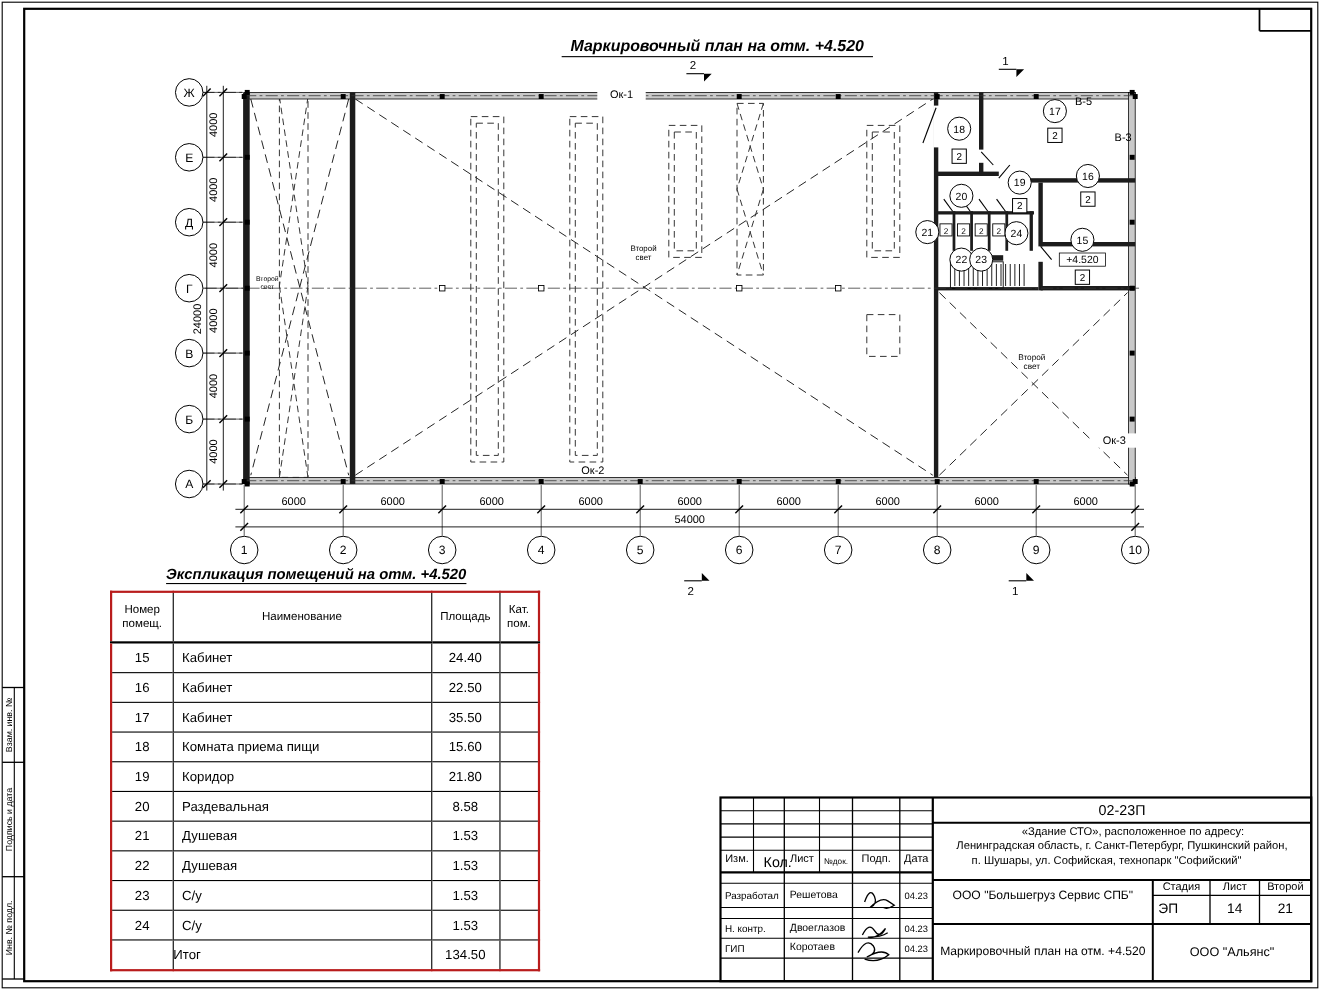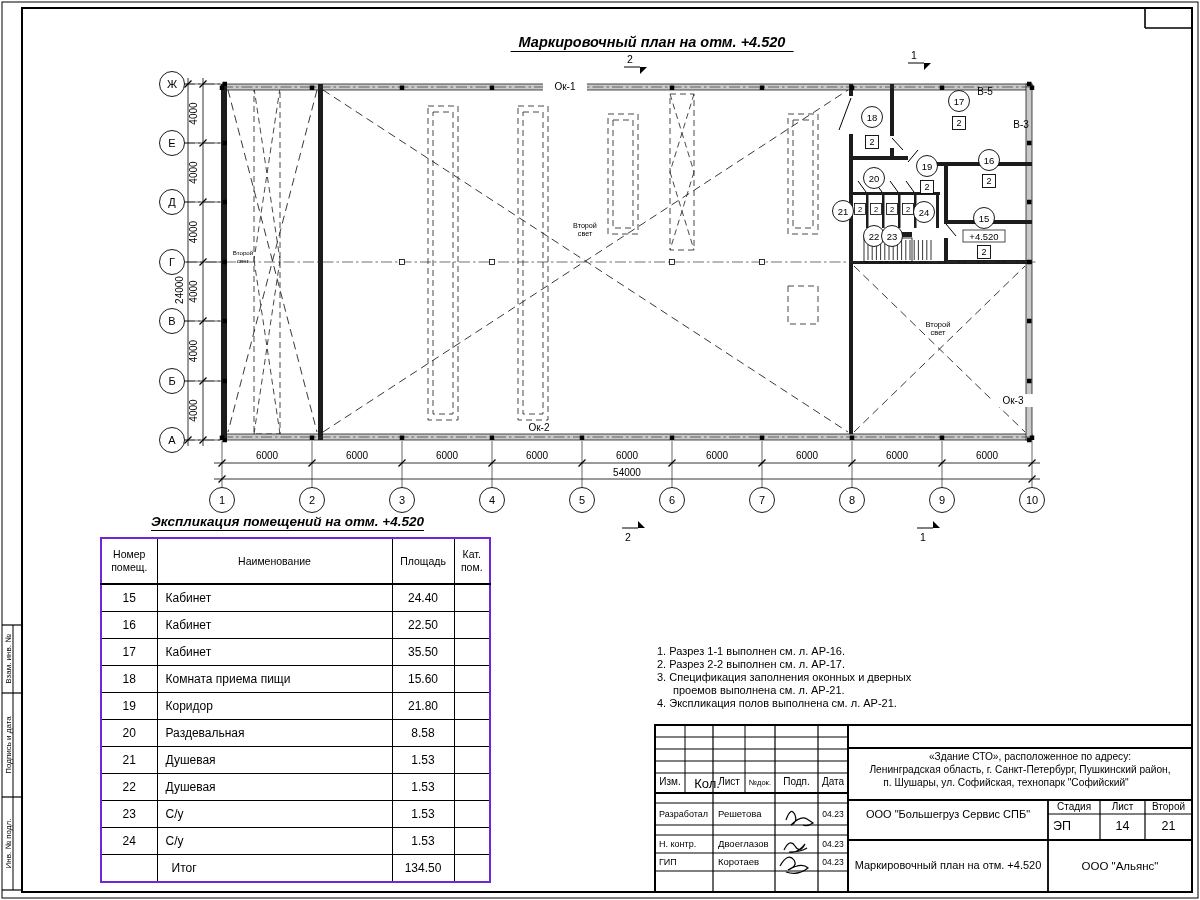--- a/index.html
+++ b/index.html
@@ -5,26 +5,26 @@
   html,body{margin:0;padding:0;background:#e8e8e8;}
   .page{position:relative;width:1200px;height:900px;background:#ffffff;overflow:hidden;
         font-family:"Liberation Sans",sans-serif;color:#111;}
   svg{position:absolute;left:0;top:0;}
   svg text{font-family:"Liberation Sans",sans-serif;fill:#000;}
   .t{position:absolute;white-space:nowrap;color:#000;}
   .title{font-style:italic;font-weight:bold;font-size:14.5px;border-bottom:1.4px solid #000;padding:0 8px 1px 8px;transform:translateX(-50%);}
   .tbl-title{font-style:italic;font-weight:bold;font-size:13.5px;border-bottom:1.4px solid #000;padding-bottom:1px;}
   
   table.sched{position:absolute;left:100px;top:537px;width:389px;border-collapse:collapse;table-layout:fixed;
-              border:2px solid #6d28d9;font-size:12px;}
+              border:2px solid #b91c1c;font-size:12px;}
   table.sched th,table.sched td{border-left:1.6px solid #000;border-top:1px solid #000;padding:0;color:#000;}
   table.sched th{border-bottom:2px solid #000;font-weight:normal;font-size:10.5px;line-height:1.2;height:44px;vertical-align:middle;}
   table.sched td{height:26px;text-align:center;}
   table.sched td.nm{text-align:left;padding-left:8px;}
-  table.sched tr.total td.nm{padding-left:14px;}
+  table.sched tr.total td.nm{padding-left:0;}
   
   .notes{position:absolute;left:657px;top:645px;width:272px;font-size:11px;line-height:12.9px;color:#000;}
   .notes div{padding-left:16px;text-indent:-16px;}
   
   .tbx{position:absolute;text-align:center;color:#000;line-height:1.25;}
   .side-label{position:absolute;transform:rotate(-90deg);transform-origin:0 0;font-size:8px;color:#000;text-align:center;white-space:nowrap;}
 </style>
 </head>
 <body>
 
@@ -471,27 +471,22 @@
         </tr>
         <tr class="total">
           <td></td>
           <td class="nm">Итог</td>
           <td>134.50</td>
           <td></td>
         </tr>
       </tbody>
   </table>
 
-  <div class="notes" id="notes">
-      <div>1. Разрез 1-1 выполнен см. л. АР-16.</div>
-      <div>2. Разрез 2-2 выполнен см. л. АР-17.</div>
-      <div>3. Спецификация заполнения оконных и дверных проемов выполнена см. л. АР-21.</div>
-      <div>4. Экспликация полов выполнена см. л. АР-21.</div>
-    </div>
-
+
+  <div class="tbx" style="left:848px;top:729px;width:344px;font-size:13px;">02-23П</div>
   <div class="tbx" style="left:848px;top:751px;width:364px;font-size:10.2px;">«Здание СТО», расположенное по адресу:</div>
   <div class="tbx" style="left:848px;top:764px;width:344px;font-size:10.2px;">Ленинградская область, г. Санкт-Петербург, Пушкинский район,</div>
   <div class="tbx" style="left:848px;top:777px;width:316px;font-size:10.2px;">п. Шушары, ул. Софийская, технопарк "Софийский"</div>
   <div class="tbx" style="left:848px;top:808px;width:200px;font-size:11px;line-height:13px;">ООО "Большегруз Сервис СПБ"</div>
   <div class="tbx" style="left:1048px;top:801px;width:52px;font-size:10px;">Стадия</div>
   <div class="tbx" style="left:1100px;top:801px;width:45px;font-size:10px;">Лист</div>
   <div class="tbx" style="left:1145px;top:801px;width:47px;font-size:10px;">Второй</div>
   <div class="tbx" style="left:1036px;top:819px;width:52px;font-size:12.5px;">ЭП</div>
   <div class="tbx" style="left:1100px;top:819px;width:45px;font-size:12.5px;">14</div>
   <div class="tbx" style="left:1145px;top:819px;width:47px;font-size:12.5px;">21</div>

